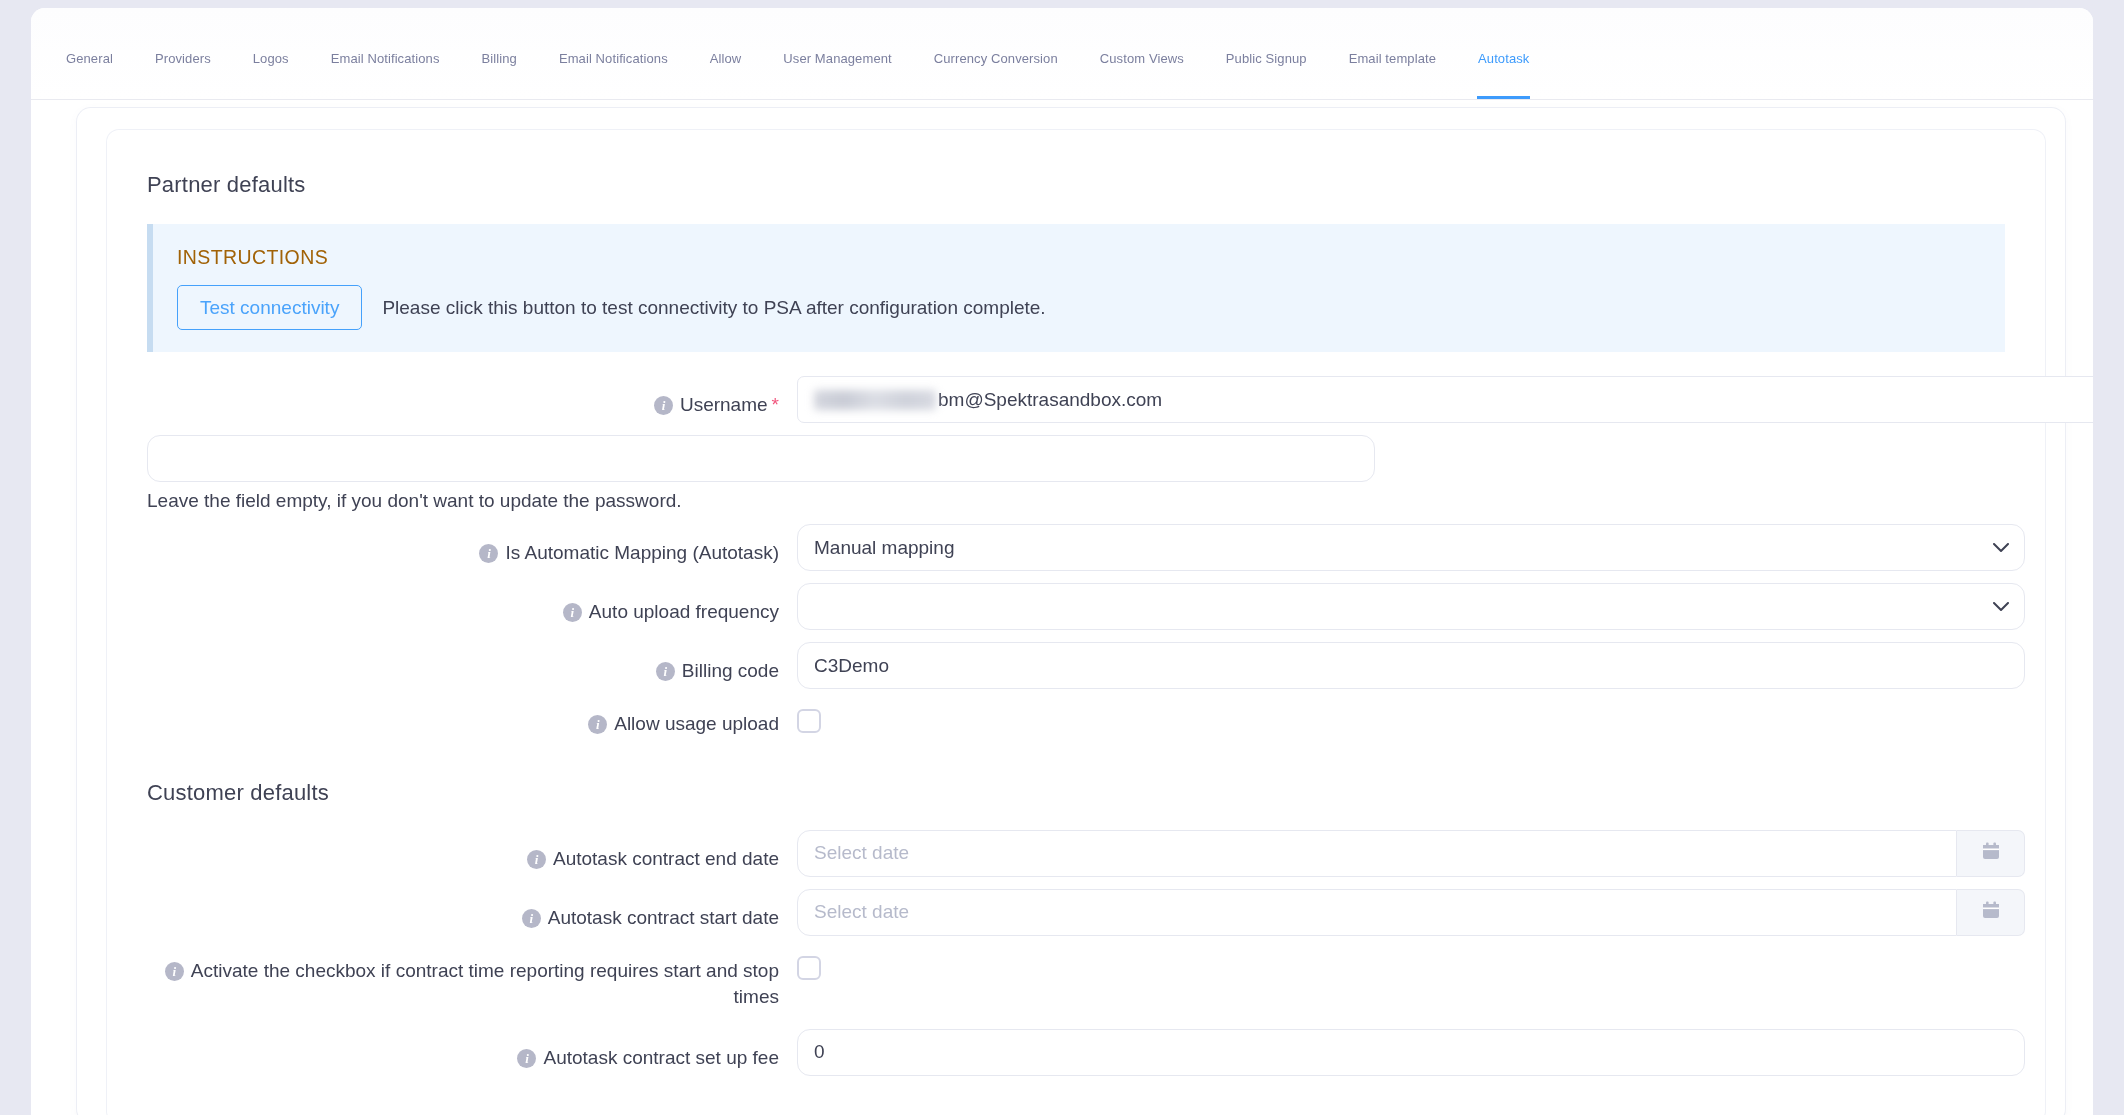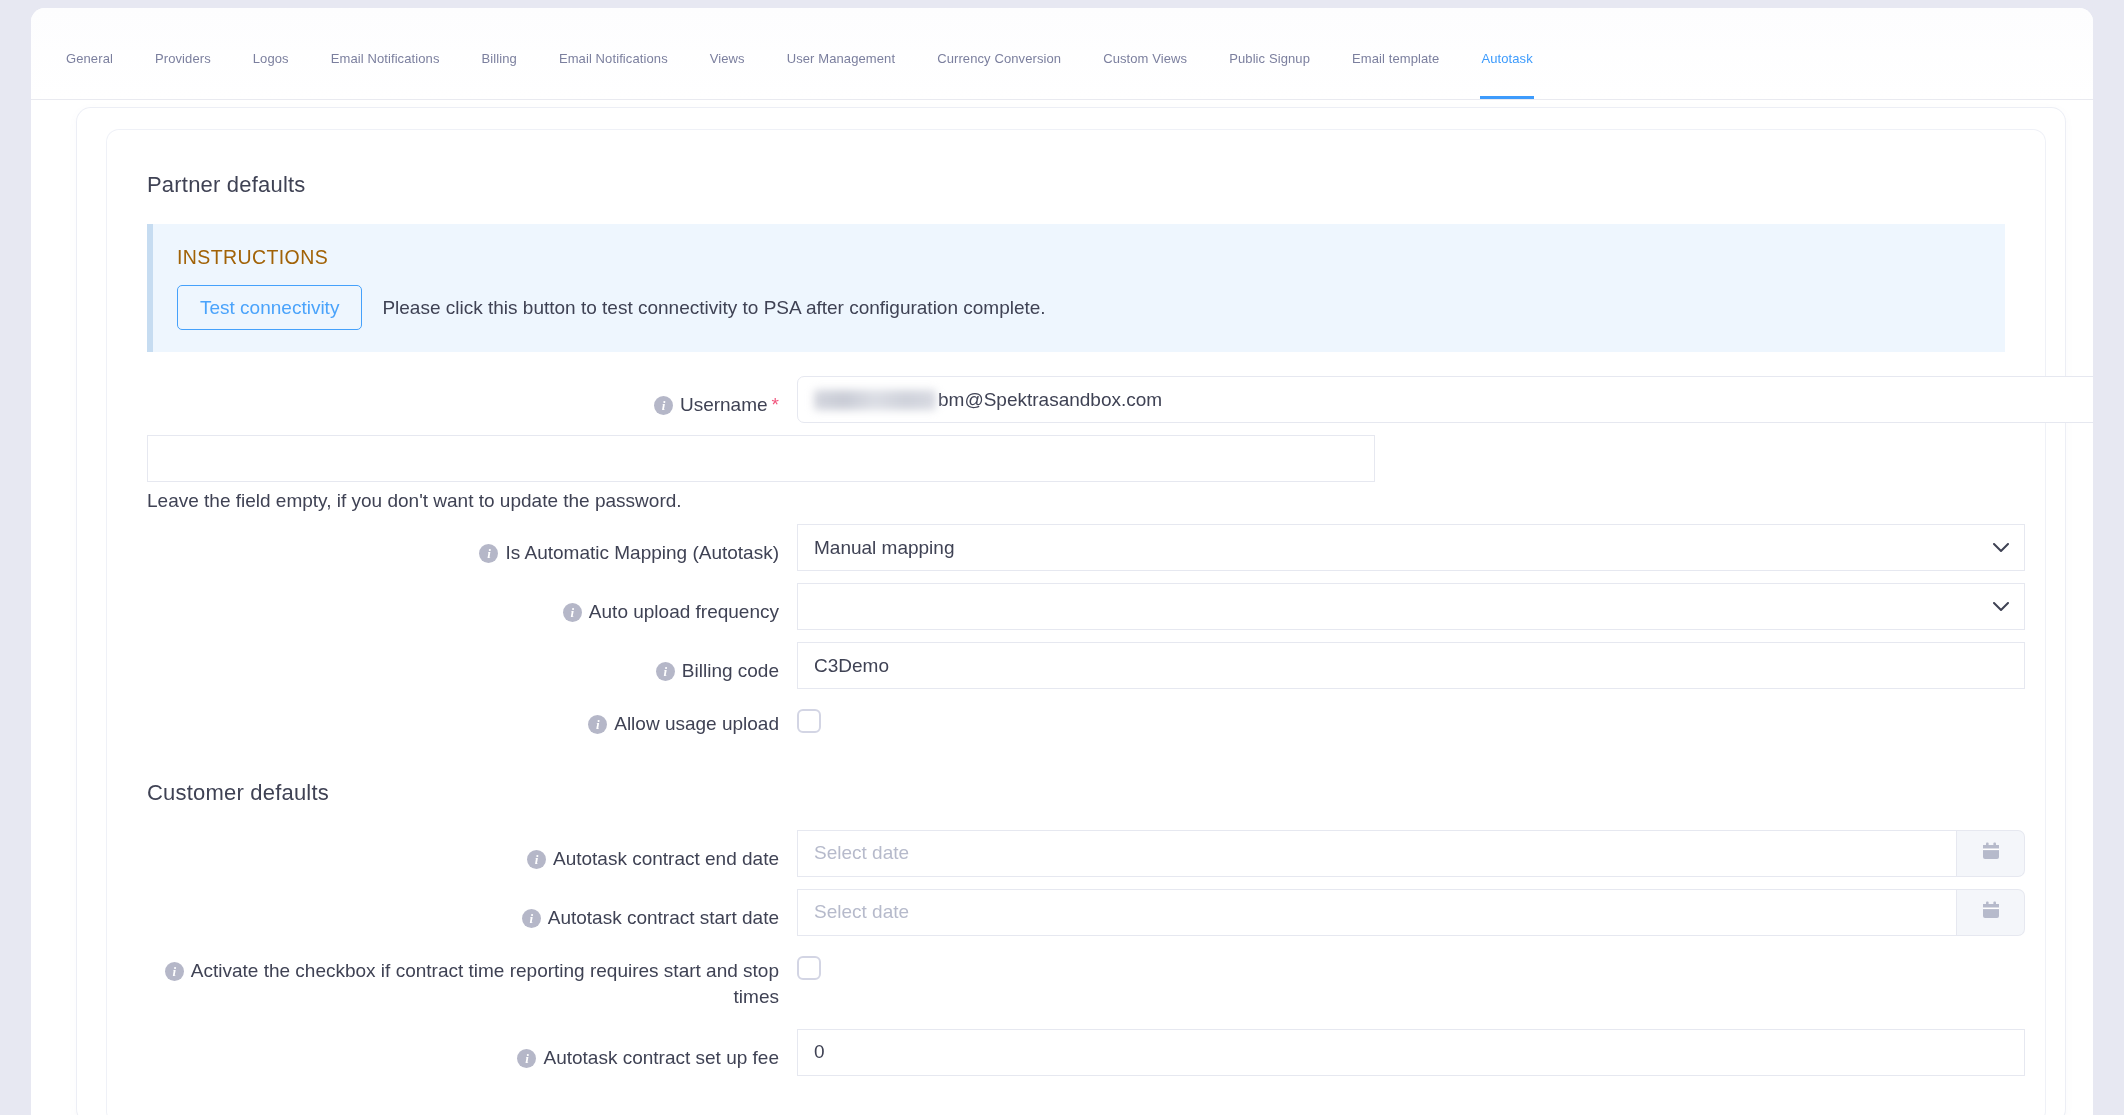--- a/index.html
+++ b/index.html
@@ -150,21 +150,21 @@
     vertical-align: 1px;
     font-style: italic;
     font-family: "Liberation Serif", serif;
   }
   .req { color: #f1557d; margin-left: 4px; }
 
   .input {
     width: 1228px;
     height: 47px;
     border: 1px solid #e6e8f0;
-    border-radius: 0;
+    border-radius: 13px;
     background: #ffffff;
     font-size: 19px;
     font-family: inherit;
     color: #3f4254;
     padding: 0 16px;
     outline: none;
   }
   .input::placeholder { color: #b6bacb; }
   .select-wrap { position: relative; width: 1228px; }
   .select-wrap .chev {
@@ -232,21 +232,21 @@
 <div class="page">
   <div class="shell">
 
     <div class="tabbar">
       <div class="tab">General</div>
       <div class="tab">Providers</div>
       <div class="tab">Logos</div>
       <div class="tab">Email Notifications</div>
       <div class="tab">Billing</div>
       <div class="tab">Email Notifications</div>
-      <div class="tab">Views</div>
+      <div class="tab">Allow</div>
       <div class="tab">User Management</div>
       <div class="tab">Currency Conversion</div>
       <div class="tab">Custom Views</div>
       <div class="tab">Public Signup</div>
       <div class="tab">Email template</div>
       <div class="tab active">Autotask</div>
     </div>
 
     <div class="body-area">
       <div class="card-outer">

